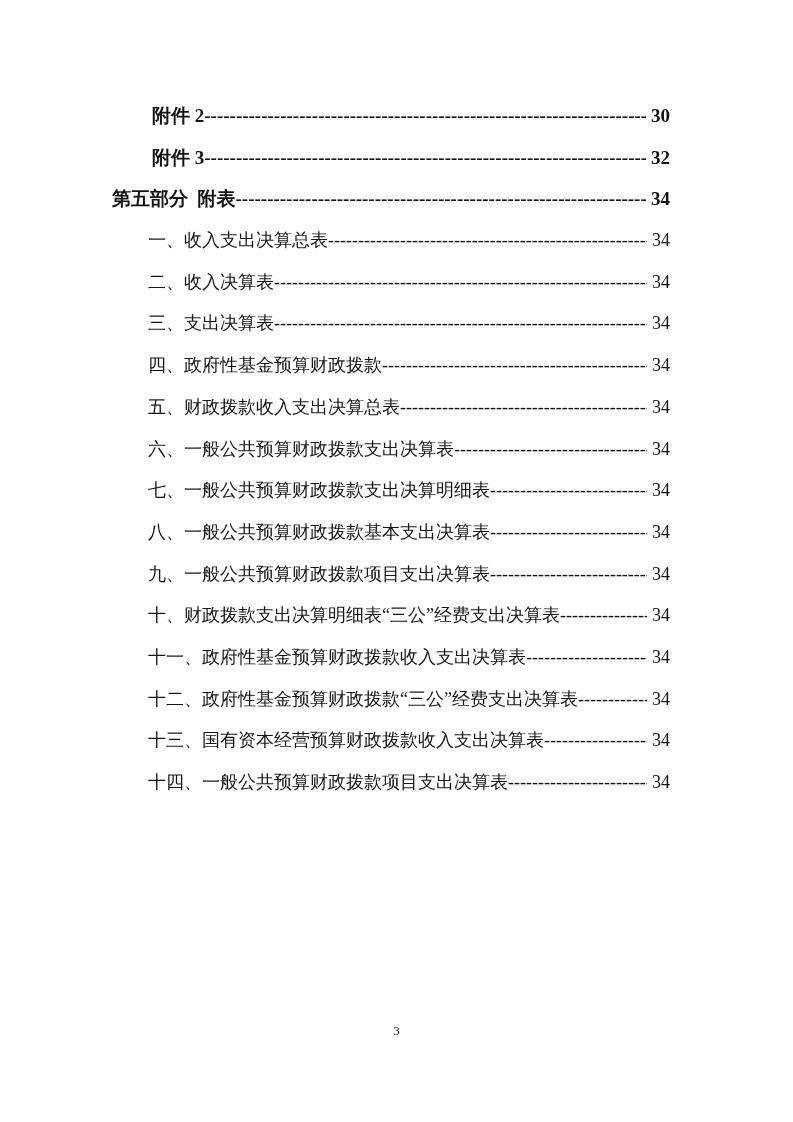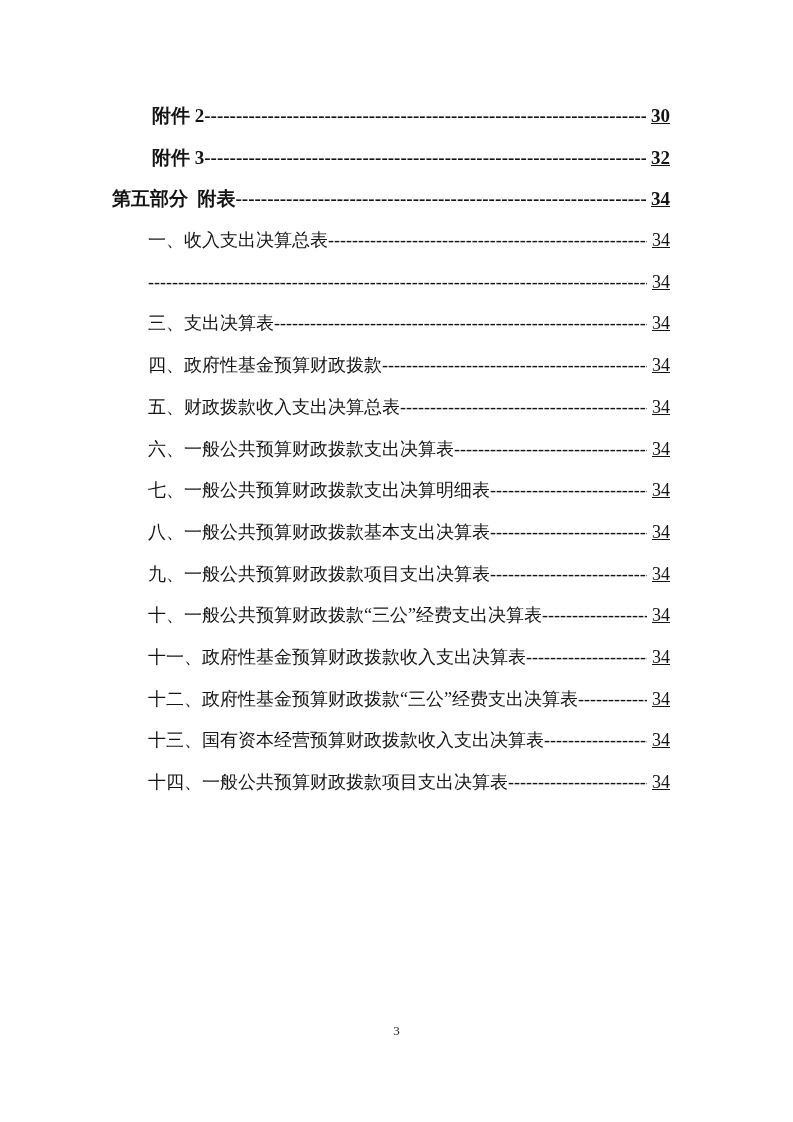--- a/index.html
+++ b/index.html
@@ -52,21 +52,20 @@
   }
   .toc-leader {
     flex: 1 1 auto;
     overflow: hidden;
     white-space: nowrap;
     min-width: 0;
   }
   .toc-page {
     flex: 0 0 auto;
     padding-left: 5px;
-    text-decoration: underline;
   }
   .footer-pagenum {
     position: absolute;
     left: 0;
     right: 0;
     top: 1022px;
     text-align: center;
     font-size: 13px;
     line-height: 18px;
     color: #222222;
@@ -95,20 +94,21 @@
     <span class="toc-page">34</span>
   </div>
 
   <div class="toc-row item">
     <span class="toc-label">一、收入支出决算总表</span>
     <span class="toc-leader">------------------------------------------------------------------------------------------------------------------------------------------------------------------------------------------------------------------------------------------------------------------------------------------------------------</span>
     <span class="toc-page">34</span>
   </div>
 
   <div class="toc-row item">
+    <span class="toc-label">二、收入决算表</span>
     <span class="toc-leader">------------------------------------------------------------------------------------------------------------------------------------------------------------------------------------------------------------------------------------------------------------------------------------------------------------</span>
     <span class="toc-page">34</span>
   </div>
 
   <div class="toc-row item">
     <span class="toc-label">三、支出决算表</span>
     <span class="toc-leader">------------------------------------------------------------------------------------------------------------------------------------------------------------------------------------------------------------------------------------------------------------------------------------------------------------</span>
     <span class="toc-page">34</span>
   </div>
 
@@ -142,21 +142,21 @@
     <span class="toc-page">34</span>
   </div>
 
   <div class="toc-row item">
     <span class="toc-label">九、一般公共预算财政拨款项目支出决算表</span>
     <span class="toc-leader">------------------------------------------------------------------------------------------------------------------------------------------------------------------------------------------------------------------------------------------------------------------------------------------------------------</span>
     <span class="toc-page">34</span>
   </div>
 
   <div class="toc-row item">
-    <span class="toc-label">十、一般公共预算财政拨款“三公”经费支出决算表</span>
+    <span class="toc-label">十、财政拨款支出决算明细表“三公”经费支出决算表</span>
     <span class="toc-leader">------------------------------------------------------------------------------------------------------------------------------------------------------------------------------------------------------------------------------------------------------------------------------------------------------------</span>
     <span class="toc-page">34</span>
   </div>
 
   <div class="toc-row item">
     <span class="toc-label">十一、政府性基金预算财政拨款收入支出决算表</span>
     <span class="toc-leader">------------------------------------------------------------------------------------------------------------------------------------------------------------------------------------------------------------------------------------------------------------------------------------------------------------</span>
     <span class="toc-page">34</span>
   </div>
 

